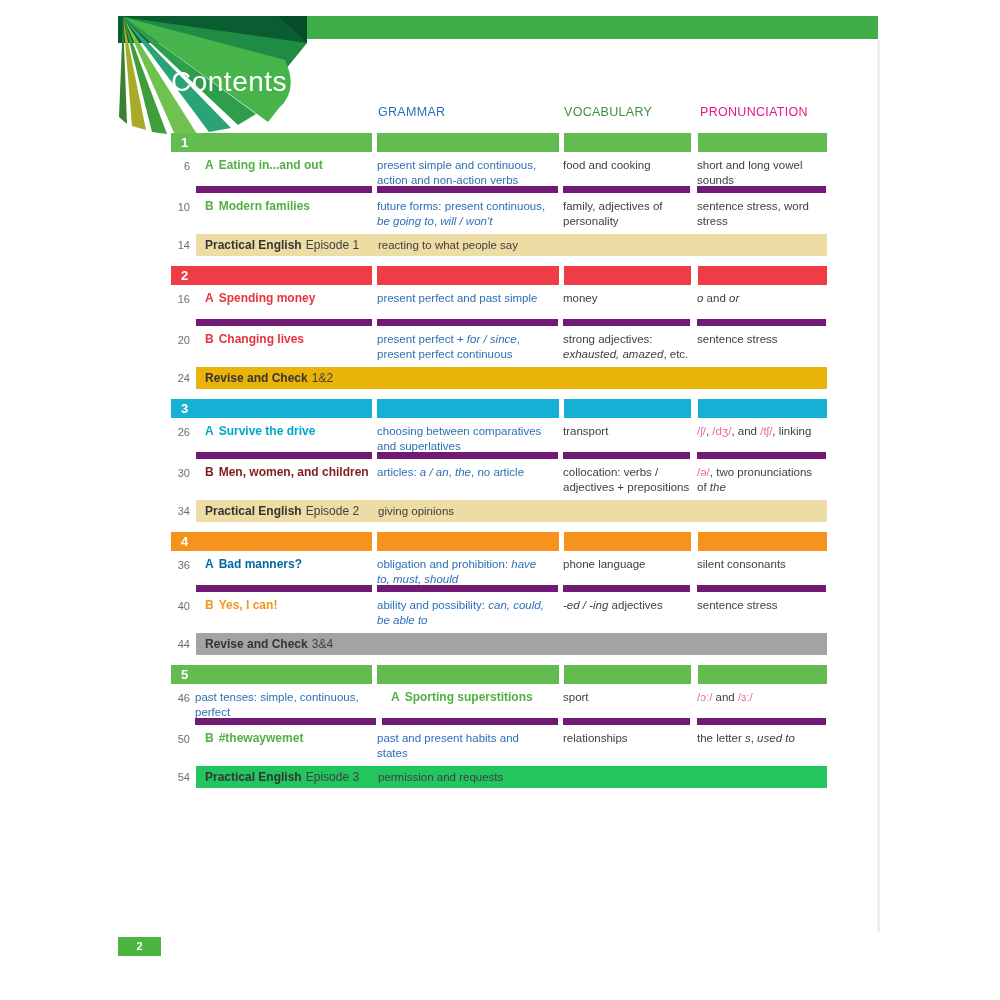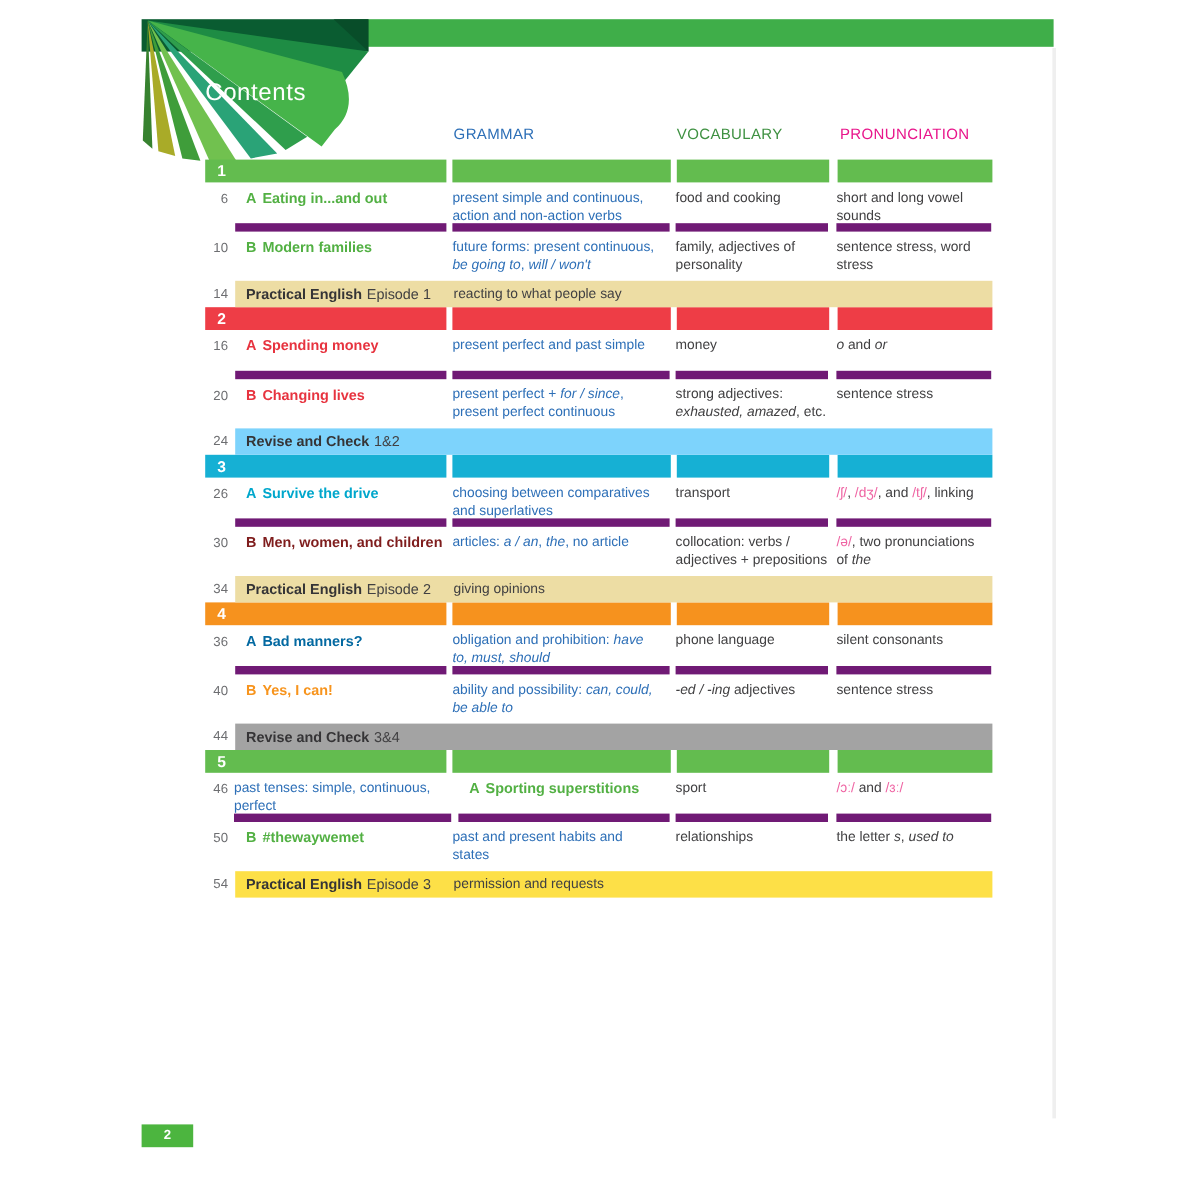--- a/index.html
+++ b/index.html
@@ -1,20 +1,20 @@
 <!DOCTYPE html>
 <html><head>
 <meta charset="utf-8">
 <style>
   html,body{margin:0;padding:0;background:#ffffff;}
   .page{position:relative;width:1000px;height:1000px;background:#fff;overflow:hidden;
         font-family:"Liberation Sans","DejaVu Sans",sans-serif;color:#414042;}
   .fan{position:absolute;left:0;top:0;z-index:1;}
   .contents-title{position:absolute;left:171px;top:66px;z-index:2;color:#fff;
-        font-size:20px;letter-spacing:.5px;}
+        font-size:28px;letter-spacing:.5px;}
   .col-head{position:absolute;top:105px;font-size:12.5px;font-weight:normal;letter-spacing:.3px;}
   #h-grammar{left:378px;color:#2d6fb7;}
   #h-vocab{left:564px;color:#3f9142;}
   #h-pron{left:700px;color:#e8158b;}
   .tbl{position:absolute;left:170px;top:133px;width:657px;z-index:2;}
   .sec-bar{display:flex;height:19px;}
   .sec-bar .seg{height:19px;}
   .sg1{width:201px;margin-left:1px;color:#fff;font-size:13px;font-weight:bold;
        line-height:19px;padding-left:10px;box-sizing:border-box;}
   .sg2{width:182px;margin-left:5px;}
@@ -22,21 +22,21 @@
   .sg4{width:129px;margin-left:7px;}
   .lesson{display:flex;height:41px;}
   .cell{font-size:11.5px;line-height:14.5px;padding-top:6px;box-sizing:border-box;}
   .lesson.first .cell:not(.c-num){border-bottom:7px solid #701a75;}
   .c-num{width:20px;text-align:right;color:#6d6e71;font-size:11px;padding-top:7px;}
   .c-title{width:176px;margin-left:6px;font-weight:bold;font-size:12px;padding-left:9px;}
   .c-title .ltr{margin-right:5px;}
   .c-gram{width:181px;margin-left:5px;color:#2d6fb7;}
   .c-vocab{width:127px;margin-left:5px;}
   .c-pron{width:129px;margin-left:7px;}
-  .special{display:flex;height:22px;margin-bottom:0;}
+  .special{display:flex;height:22px;margin-bottom:10px;}
   .sp-num{width:20px;text-align:right;color:#6d6e71;font-size:11px;line-height:22px;}
   .sp-bg{flex:1;margin-left:6px;position:relative;line-height:22px;font-size:12px;
          padding-left:9px;box-sizing:border-box;}
   .sp-bold{font-weight:bold;color:#353436;margin-right:4px;}
   .sp-desc{position:absolute;left:182px;top:0;line-height:22px;color:#414042;
            font-size:11.5px;white-space:nowrap;}
   .pk{color:#ef64a3;}
   .page-edge{position:absolute;left:877px;top:40px;width:3px;height:892px;background:#efefef;}
   .footer-badge{position:absolute;left:118px;top:937px;width:43px;height:19px;
         background:#4cb53f;color:#fff;font-size:11px;font-weight:bold;
@@ -110,21 +110,21 @@
         </div>
         <div class="lesson">
           <div class="cell c-num">20</div>
           <div class="cell c-title" style="color: rgb(231, 51, 63);"><span class="ltr">B</span><span>Changing lives</span></div>
           <div class="cell c-gram"><span>present perfect + </span><i>for / since</i><span>,</span><br><span>present perfect continuous</span></div>
           <div class="cell c-vocab"><span>strong adjectives:</span><br><i>exhausted, amazed</i><span>, etc.</span></div>
           <div class="cell c-pron"><span>sentence stress</span></div>
         </div>
         <div class="special">
           <div class="sp-num">24</div>
-          <div class="sp-bg" style="background: #7dd3fc;"><span class="sp-bold">Revise and Check</span><span>1&amp;2</span></div>
+          <div class="sp-bg" style="background: #eab308;"><span class="sp-bold">Revise and Check</span><span>1&amp;2</span></div>
         </div>
       </div>
       <div class="section">
         <div class="sec-bar">
           <div class="seg sg1" style="background: rgb(22, 176, 212);"><span>3</span></div>
           <div class="seg sg2" style="background: rgb(22, 176, 212);"></div>
           <div class="seg sg3" style="background: rgb(22, 176, 212);"></div>
           <div class="seg sg4" style="background: rgb(22, 176, 212);"></div>
         </div>
         <div class="lesson first">
@@ -188,21 +188,21 @@
         </div>
         <div class="lesson">
           <div class="cell c-num">50</div>
           <div class="cell c-title" style="color: rgb(82, 176, 67);"><span class="ltr">B</span><span>#thewaywemet</span></div>
           <div class="cell c-gram"><span>past and present habits and</span><br><span>states</span></div>
           <div class="cell c-vocab"><span>relationships</span></div>
           <div class="cell c-pron"><span>the letter </span><i>s</i><span>, </span><i>used to</i></div>
         </div>
         <div class="special">
           <div class="sp-num">54</div>
-          <div class="sp-bg" style="background: #fde047;"><span class="sp-bold">Practical English</span><span>Episode 3</span><span class="sp-desc">permission and requests</span></div>
+          <div class="sp-bg" style="background: #22c55e;"><span class="sp-bold">Practical English</span><span>Episode 3</span><span class="sp-desc">permission and requests</span></div>
         </div>
       </div>
     </div>
 
   <div class="page-edge"></div>
 
   <div class="footer-badge">
     <span>2</span>
   </div>
 </div>

